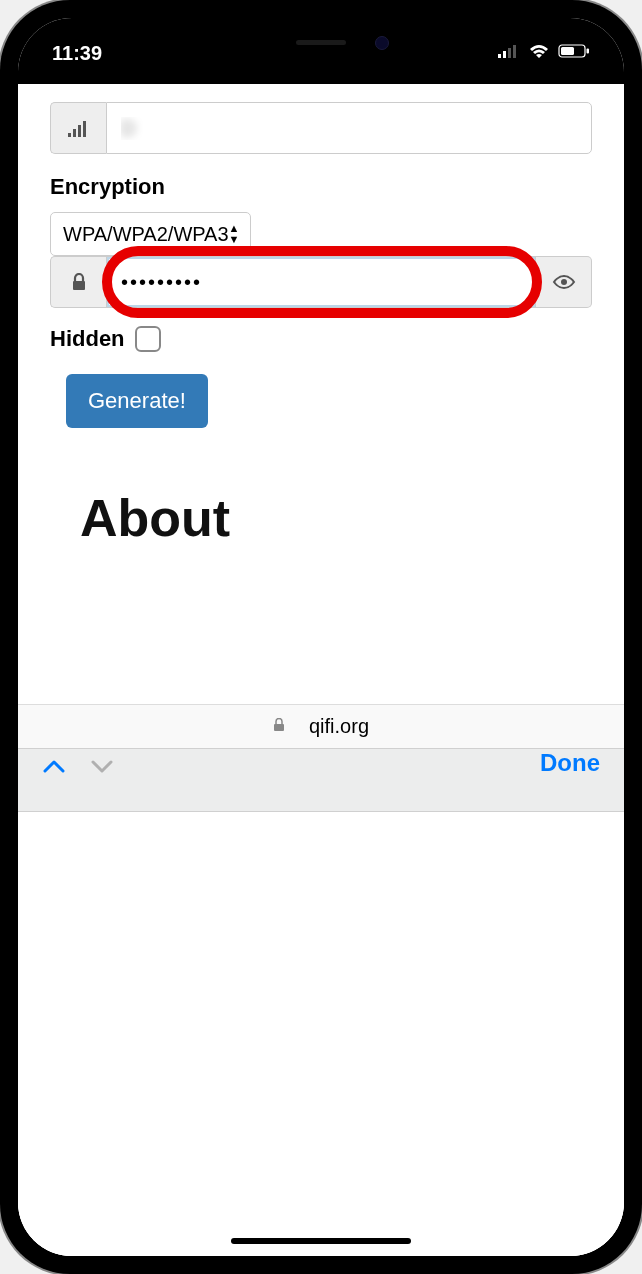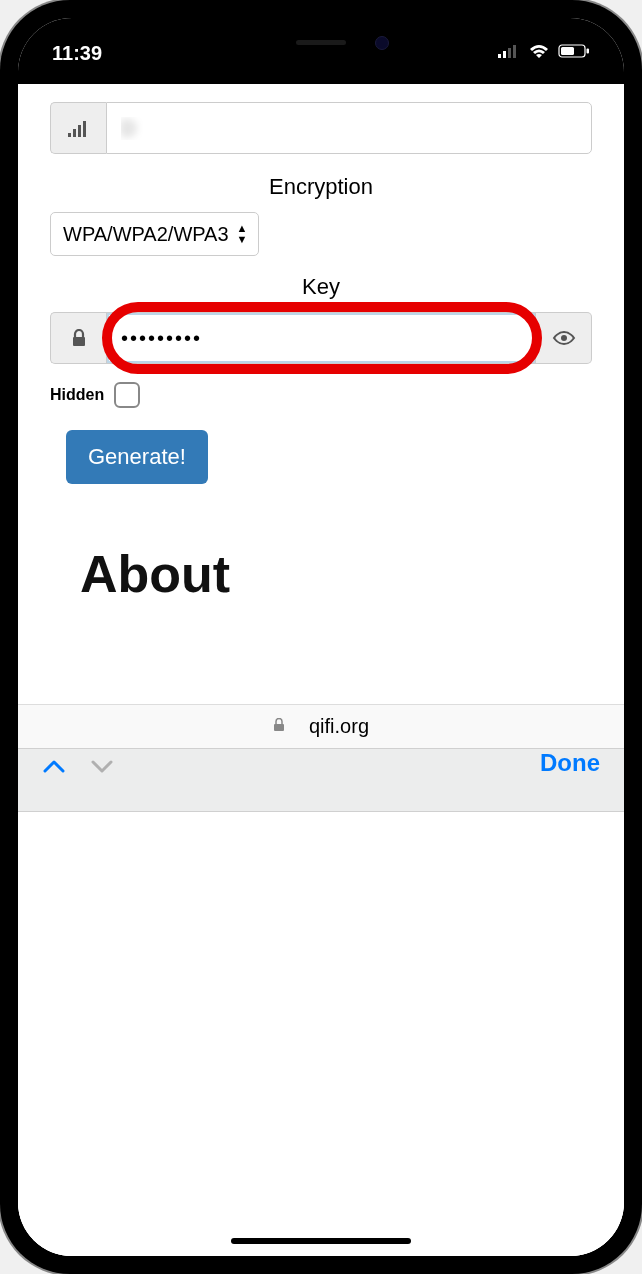--- a/index.html
+++ b/index.html
@@ -110,29 +110,27 @@
       padding: 0 14px;
       font-size: 20px;
       outline: none;
     }
     .text-input.blurred {
       color: transparent;
       text-shadow: 0 0 8px rgba(0,0,0,0.4);
     }
     .label {
       font-size: 22px;
-      font-weight: 400;
+      font-weight: 700;
       margin: 18px 0 12px;
       color: #000;
-      text-align: center;
     }
     .select-box {
       display: inline-flex;
       align-items: center;
-      gap: 8px;
       height: 44px;
       padding: 0 12px;
       border: 1px solid #ccc;
       border-radius: 5px;
       background: #fff;
       font-size: 20px;
       cursor: pointer;
     }
     .select-caret { font-size: 11px; line-height: 1; letter-spacing:-1px; }
     .key-group {
@@ -179,21 +177,21 @@
       border: 10px solid #e60000;
       border-radius: 40px;
       pointer-events: none;
     }
     .checkbox-row {
       display: flex;
       align-items: center;
       gap: 10px;
       margin-bottom: 22px;
     }
-    .checkbox-row label { font-size: 16px; font-weight: 700; }
+    .checkbox-row label { font-size: 22px; font-weight: 700; }
     .checkbox {
       width: 26px; height: 26px;
       border: 2px solid #888;
       border-radius: 6px;
       background: #fff;
       cursor: pointer;
     }
     .generate-btn {
       background: #337ab7;
       color: #fff;
@@ -315,21 +313,20 @@
           </div>
           <input type="text" class="text-input blurred" value="D" style="">
         </div>
 
         <div class="label">Encryption</div>
         <div class="select-box">
           <span>WPA/WPA2/WPA3</span>
           <span class="select-caret">▲<br>▼</span>
         </div>
 
-        <div class="label">Key</div>
         <div class="key-group">
           <div class="addon-left">
             <svg width="16" height="18" viewBox="0 0 16 18">
                 <rect x="2" y="8" width="12" height="9" rx="1" fill="#555"></rect>
                 <path d="M4 8 V5 a4 4 0 0 1 8 0 V8" stroke="#555" stroke-width="2.2" fill="none"></path>
               </svg>
           </div>
           <input type="text" class="key-input" value="•••••••••" style="">
           <div class="addon-right">
             <svg width="24" height="16" viewBox="0 0 24 16">

